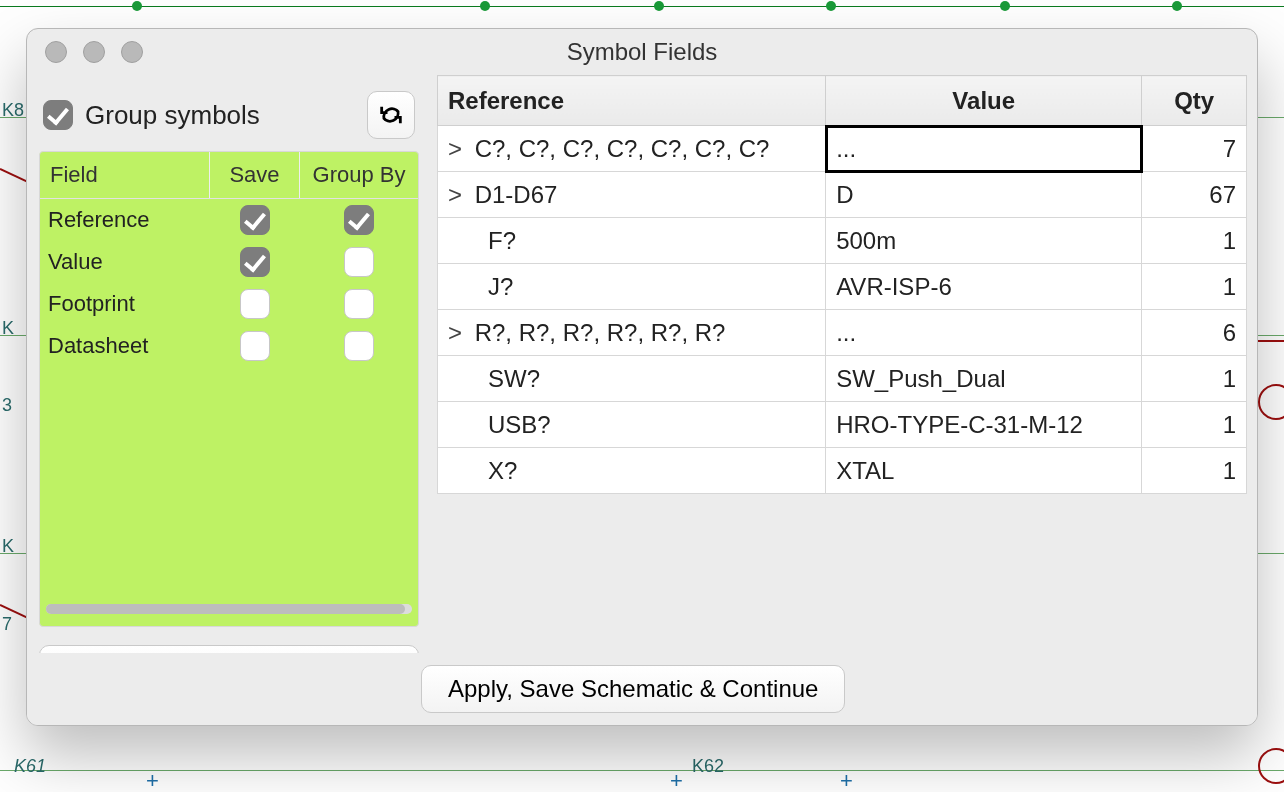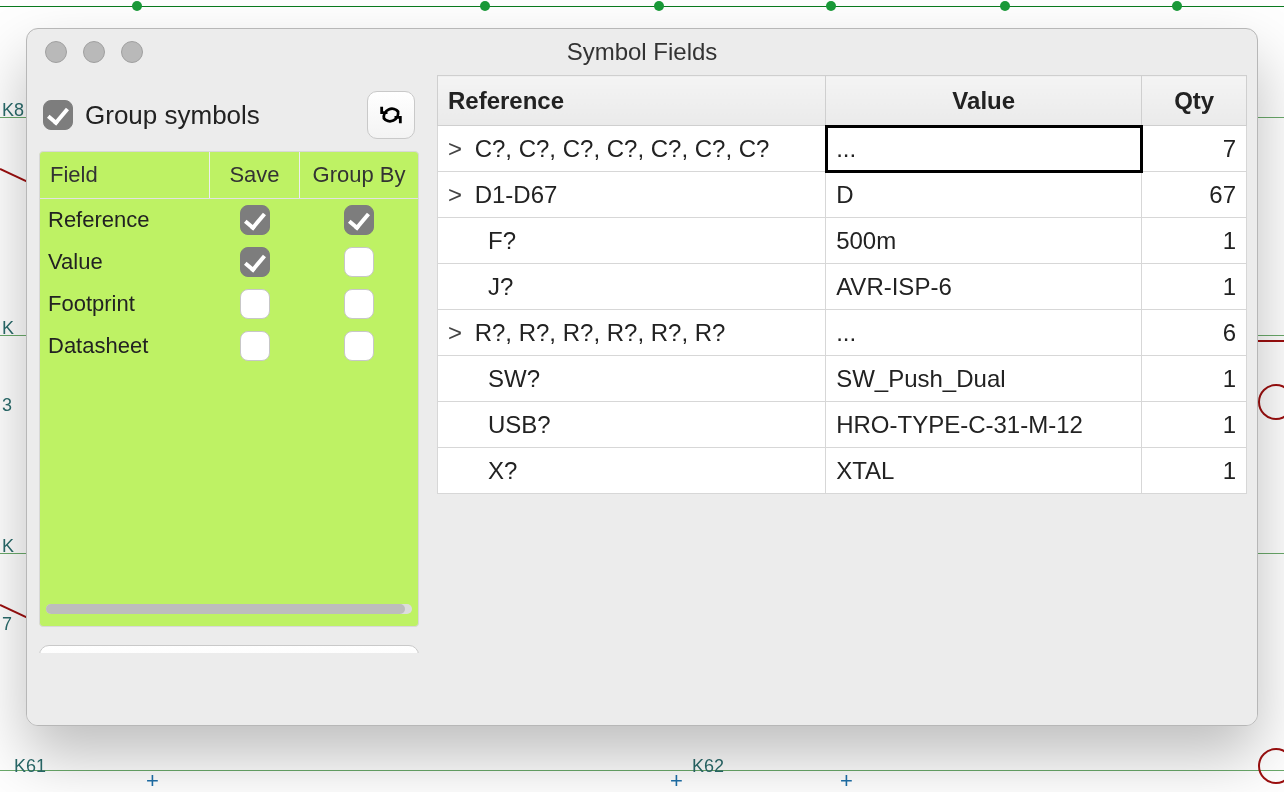--- a/index.html
+++ b/index.html
@@ -76,21 +76,21 @@
   <div class="tickdot" style="left:1172px;"></div>
   <div class="hline" style="top:117px; border-color:#6aa96a;"></div>
   <div class="hline" style="top:335px; border-color:#6aa96a;"></div>
   <div class="hline" style="top:553px; border-color:#6aa96a;"></div>
   <div class="hline" style="top:770px; border-color:#6aa96a;"></div>
   <span class="label" style="left:2px; top:100px;">K8</span>
   <span class="label" style="left:2px; top:318px;">K</span>
   <span class="label" style="left:2px; top:395px;">3</span>
   <span class="label" style="left:2px; top:536px;">K</span>
   <span class="label" style="left:2px; top:614px;">7</span>
-  <span class="label" style="left:14px; top:756px;">K61</span>
+  <span class="label" style="left:14px; top:756px;font-style:italic;">K61</span>
   <span class="label" style="left:692px; top:756px;">K62</span>
   <span class="plus" style="left:146px; top:768px;">+</span>
   <span class="plus" style="left:670px; top:768px;">+</span>
   <span class="plus" style="left:840px; top:768px;">+</span>
   <div class="redline" style="left:0; top:168px; width:40px; transform:rotate(25deg);"></div>
   <div class="redline" style="left:0; top:604px; width:40px; transform:rotate(25deg);"></div>
   <div class="redline" style="left:1258px; top:340px; width:30px;"></div>
   <div class="circle" style="left:1258px; top:384px;"></div>
   <div class="circle" style="left:1258px; top:748px;"></div>
 </div>
@@ -222,14 +222,15 @@
               <td class="ref"><span class="expander"></span>&nbsp;&nbsp;&nbsp;X?</td>
               <td class="val">XTAL</td>
               <td class="qty">1</td>
             </tr>
           </tbody>
       </table>
     </div>
   </div>
 
   <div class="footer">
+    <button class="btn left-btn">Apply, Save Schematic &amp; Continue</button>
   </div>
 </div>
 
 </body></html>

